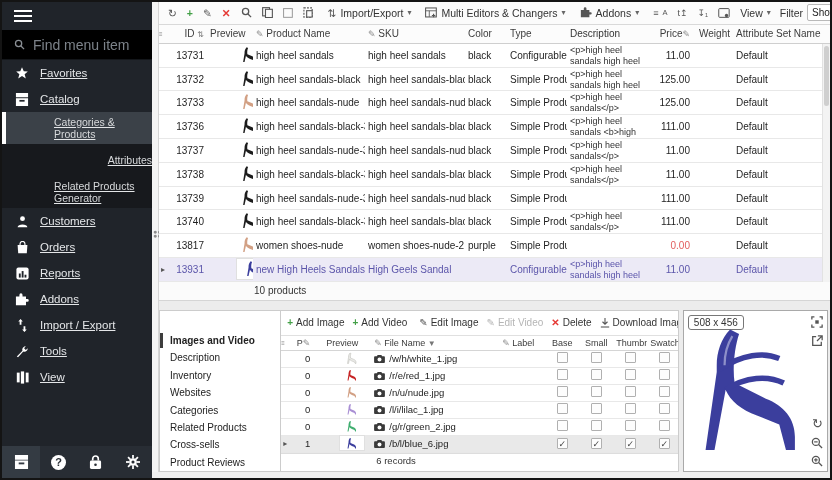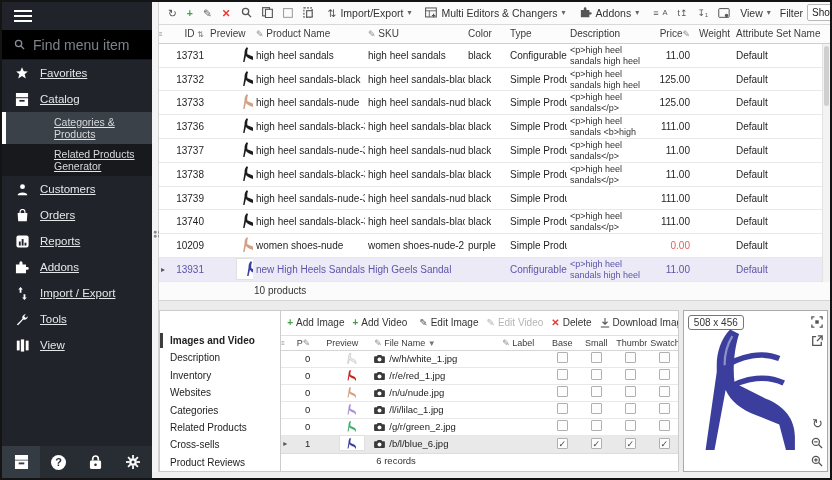--- a/index.html
+++ b/index.html
@@ -132,20 +132,23 @@
               <rect x="5" y="8" width="6" height="2" fill="#20242a"></rect>
             </svg>
           </span>
         <span>Catalog</span>
       </div>
       <div class="sub">
         <div class="sub-item sel">
             <span>Categories &amp; Products</span>
           </div>
         <div class="sub-item">
+            <span>Attributes</span>
+          </div>
+        <div class="sub-item">
             <span>Related Products Generator</span>
           </div>
       </div>
       <div class="nav-item">
         <span class="ic">
             <svg width="13" height="13" viewBox="0 0 16 16" fill="#fff">
               <circle cx="8" cy="4.5" r="3"></circle>
               <path d="M2 15 C2 10.5 14 10.5 14 15 Z"></path>
             </svg>
           </span>
@@ -472,21 +475,21 @@
     <div class="gc c-sku">high heel sandals-black-38</div>
     <div class="gc c-color">black</div>
     <div class="gc c-type">Simple Product</div>
     <div class="gc c-desc">&lt;p&gt;high heel sandals&lt;/p&gt;</div>
     <div class="gc c-price">111.00</div>
     <div class="gc c-wt"></div>
     <div class="gc c-attr">Default</div>
   </div>
           <div class="grow">
     <div class="gc c-mark marker"></div>
-    <div class="gc c-id">10209</div>
+    <div class="gc c-id">13817</div>
     <div class="gc c-prev"><span class="shoe"></span><span class="shoe" style="color: rgb(210, 160, 132);">
                 <svg viewBox="0 0 24 24" fill="currentColor">
     <path d="M8 1 C6 3 5 6 5 9 L5 10 L3 22 L5 22 L7 13 C8 15 10 16.5 13 17.5 L17 19 L18.5 22 L20 22 L20 19.5 C20 16.5 18 14.5 15 13.5 L9 11 C8.5 8 9 4 10 2 Z"></path>
   </svg>
               </span></div>
     <div class="gc c-name">women shoes-nude</div>
     <div class="gc c-sku">women shoes-nude-2</div>
     <div class="gc c-color">purple</div>
     <div class="gc c-type">Simple Product</div>
     <div class="gc c-desc"></div>

